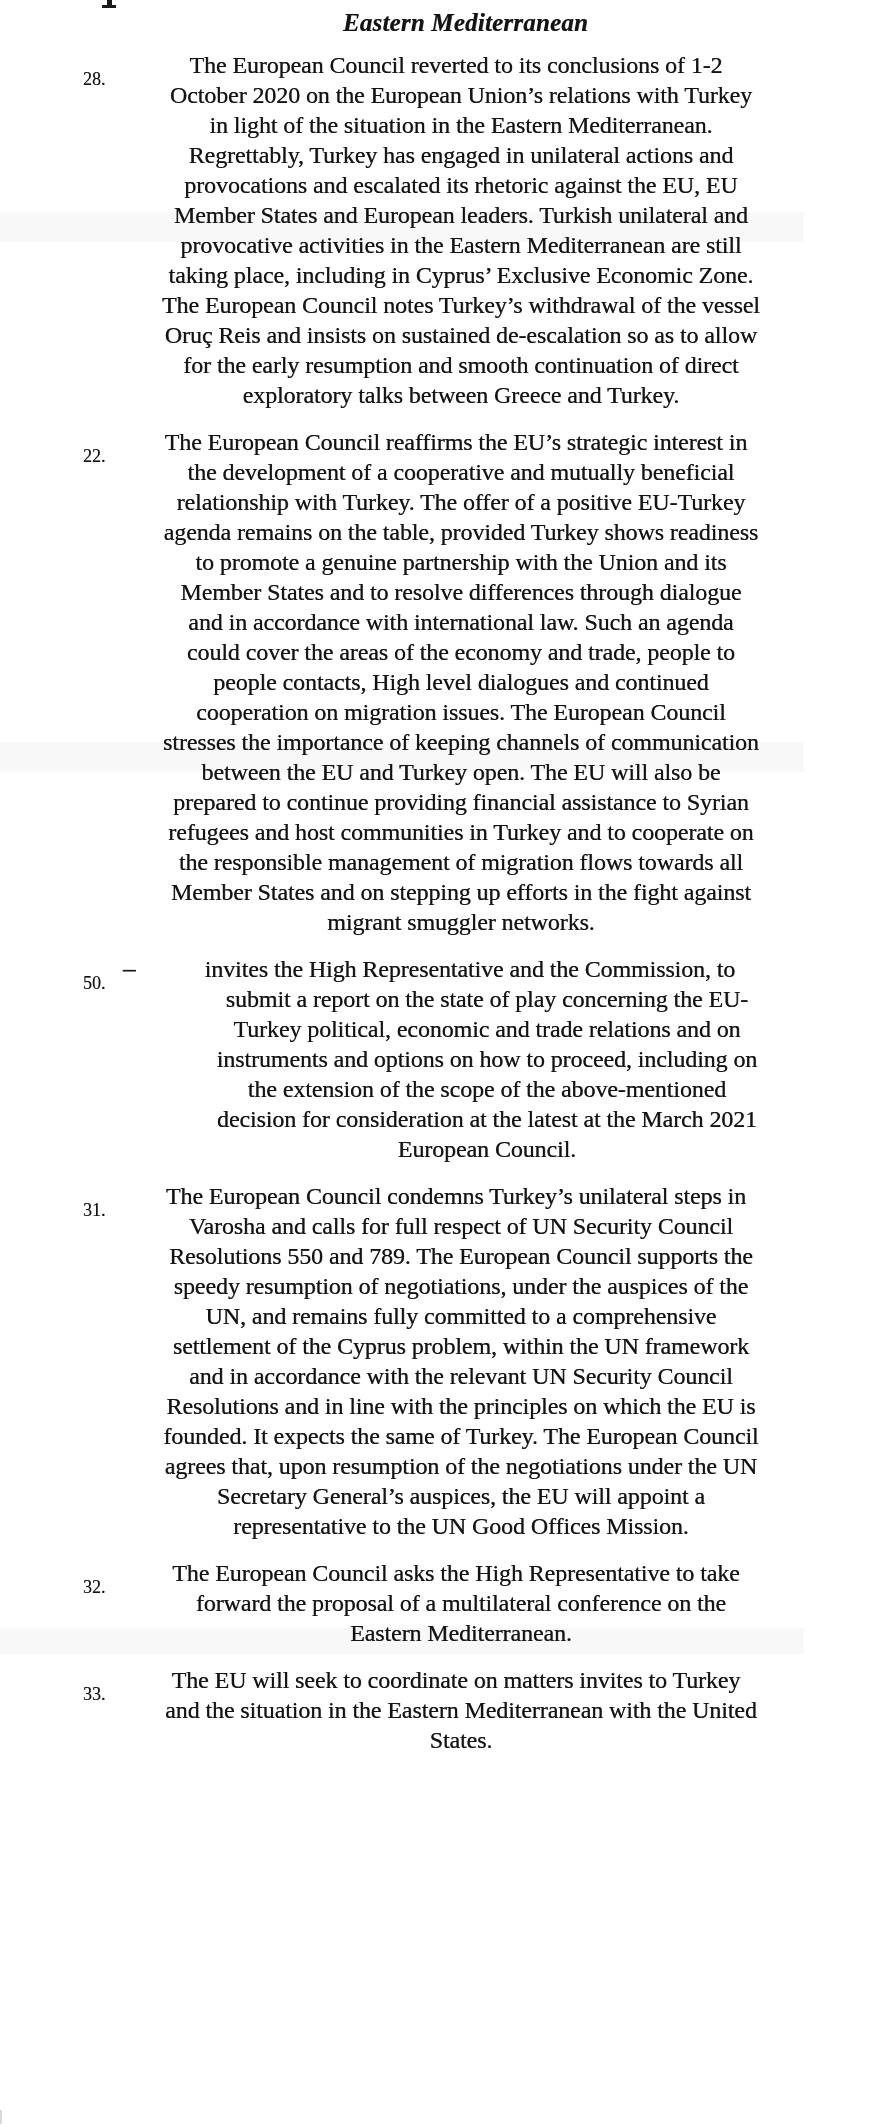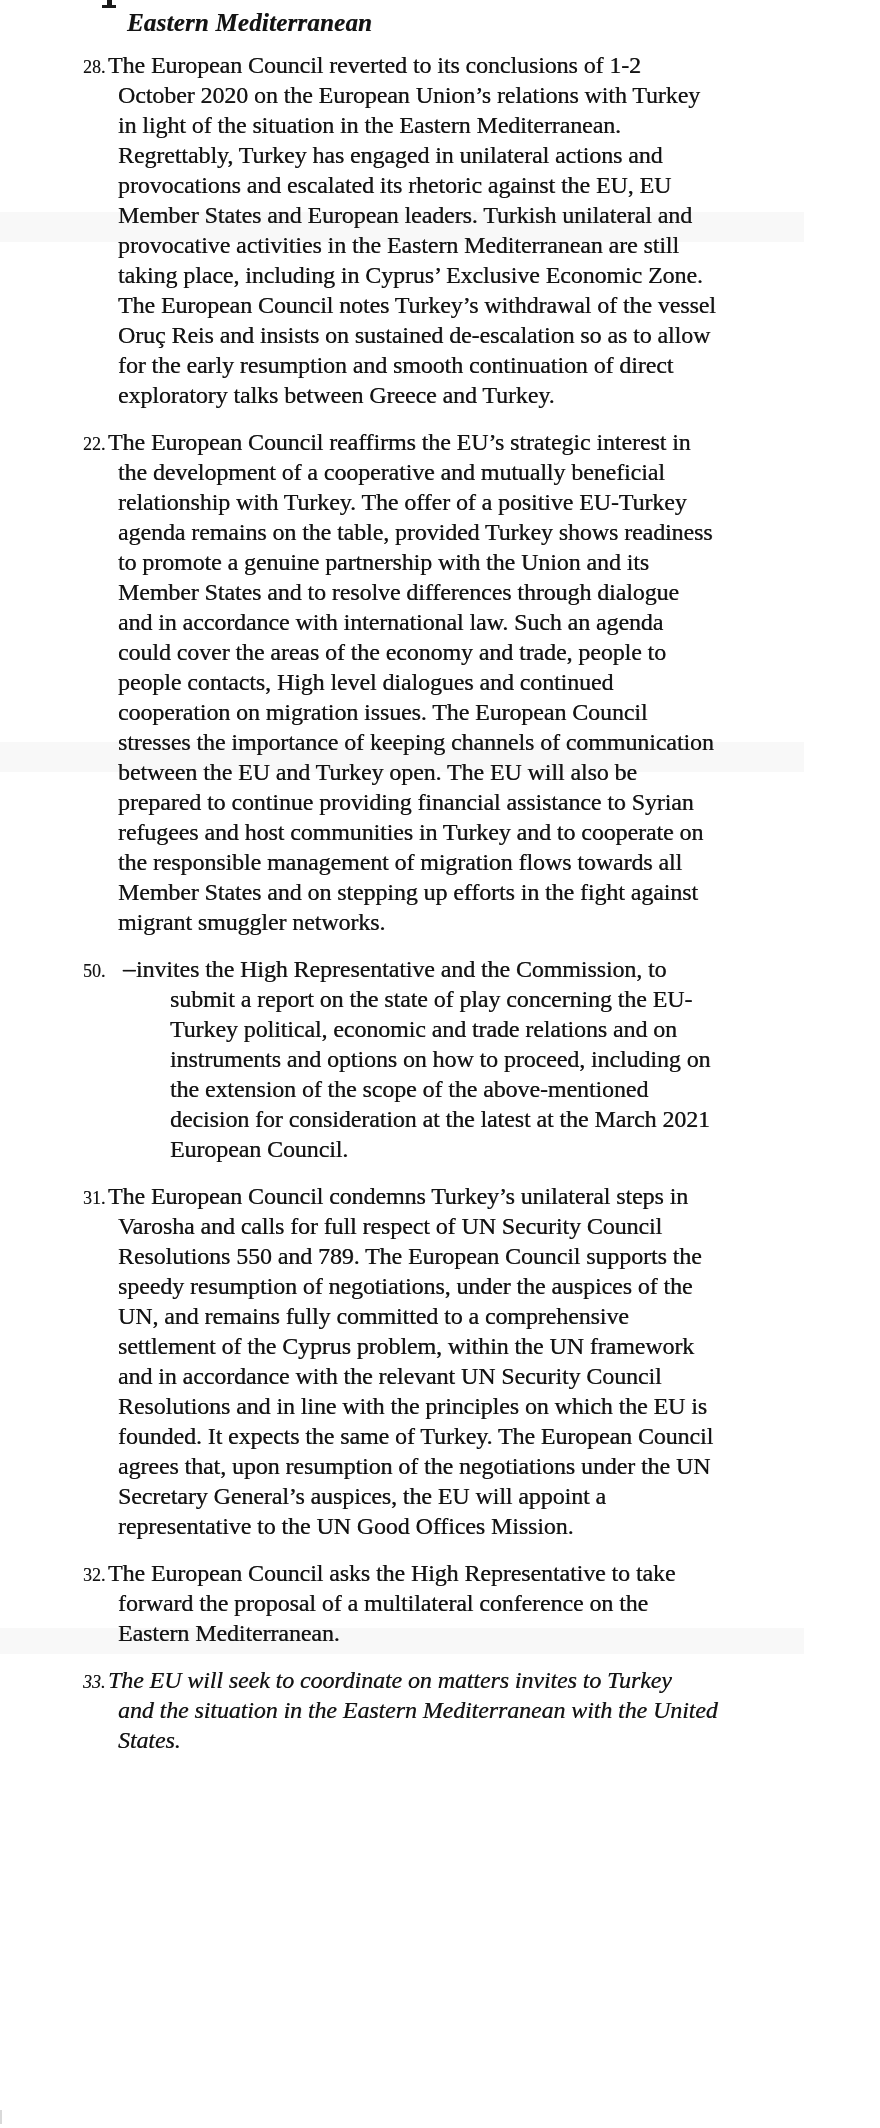--- a/index.html
+++ b/index.html
@@ -4,37 +4,38 @@
 <style>
   html, body { margin: 0; padding: 0; background: #ffffff; }
   .page {
     position: relative;
     width: 804px;
     height: 2128px;
     background: #ffffff;
     overflow: hidden;
     font-family: "Liberation Serif", "DejaVu Serif", serif;
     color: #131313;
+    text-align: center;
   }
   .content { padding-top: 8px; }
   .heading {
     margin: 0 0 12px 127px;
     font-size: 25px;
     line-height: 30px;
     font-weight: bold;
     font-style: italic;
     letter-spacing: 0.2px;
     text-shadow: 0.4px 0.3px 0 rgba(19,19,19,0.6);
   }
   .block { position: relative; margin: 0 0 17px 0; }
-  .block:last-child { margin-bottom: 12px; font-style: italic; }
+  .block:last-child { margin-bottom: 12px; }
   .num {
     position: absolute;
     left: 83px;
-    top: 2px;
+    top: 14px;
     font-size: 18px;
     line-height: 30px;
     text-shadow: 0.3px 0.2px 0 rgba(19,19,19,0.55);
   }
   .marker {
     position: absolute;
     left: 123px;
     top: 0;
     font-size: 25px;
     line-height: 30px;

